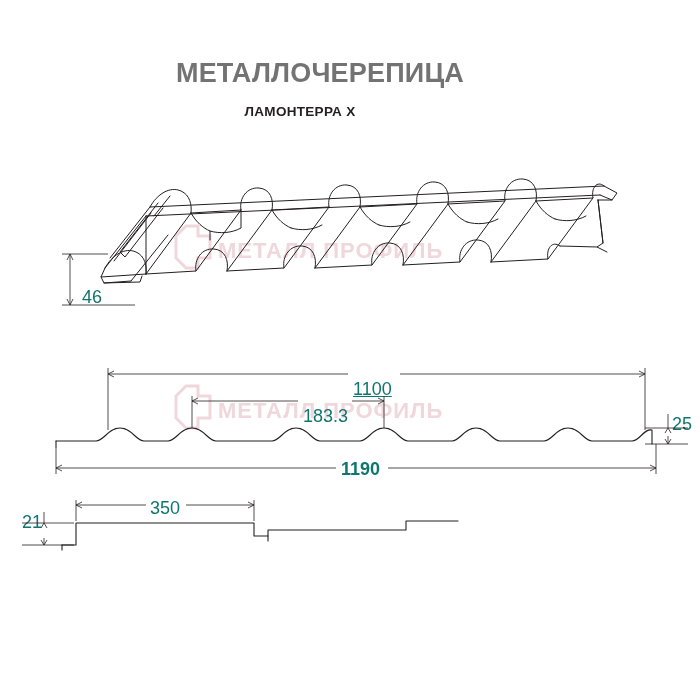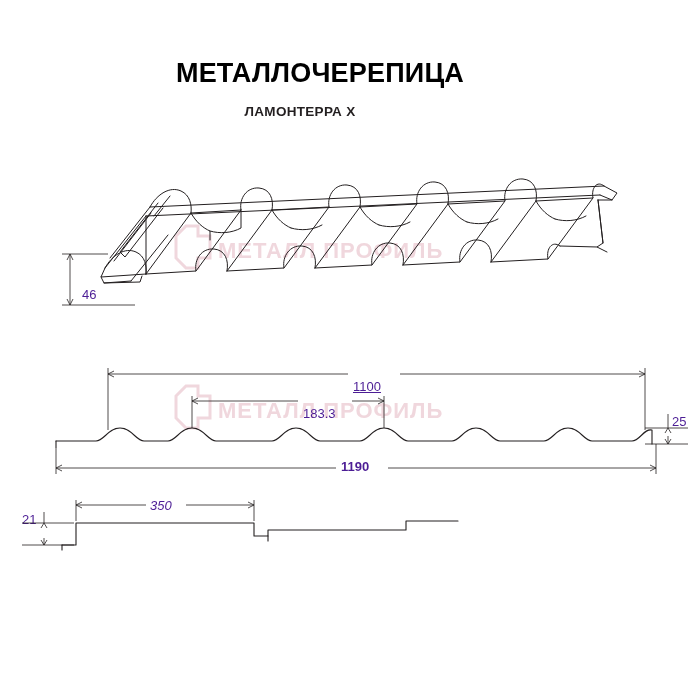--- a/index.html
+++ b/index.html
@@ -24,45 +24,45 @@
   }
   .title {
     position: absolute;
     left: 0;
     top: 58px;
     width: 640px;
     text-align: center;
     font-size: 27px;
     font-weight: bold;
     letter-spacing: 0.2px;
-    color: #000000;
+    color: #737373;
   }
   .subtitle {
     position: absolute;
     left: 0;
     top: 104px;
     width: 600px;
     text-align: center;
     font-size: 13.5px;
     font-weight: bold;
     letter-spacing: 0.3px;
     color: #231f20;
   }
   .dim {
     position: absolute;
-    font-size: 13px;
-    color: #4c1d95;
+    font-size: 18px;
+    color: #0f766e;
     white-space: nowrap;
   }
   .dim-46  { left: 82px;  top: 287px; }
   .dim-1100{ left: 353px; top: 379px; text-decoration: underline; }
   .dim-1833{ left: 303px; top: 406px; }
   .dim-25  { left: 672px; top: 414px; }
   .dim-1190{ left: 341px; top: 459px; font-weight: bold; }
-  .dim-350 { left: 150px; top: 498px; font-style: italic; }
+  .dim-350 { left: 150px; top: 498px; }
   .dim-21  { left: 22px;  top: 512px; }
 
   .wm {
     position: absolute;
     font-size: 22px;
     font-weight: bold;
     color: #f0d7dd;
     letter-spacing: 1px;
     white-space: nowrap;
     pointer-events: none;

